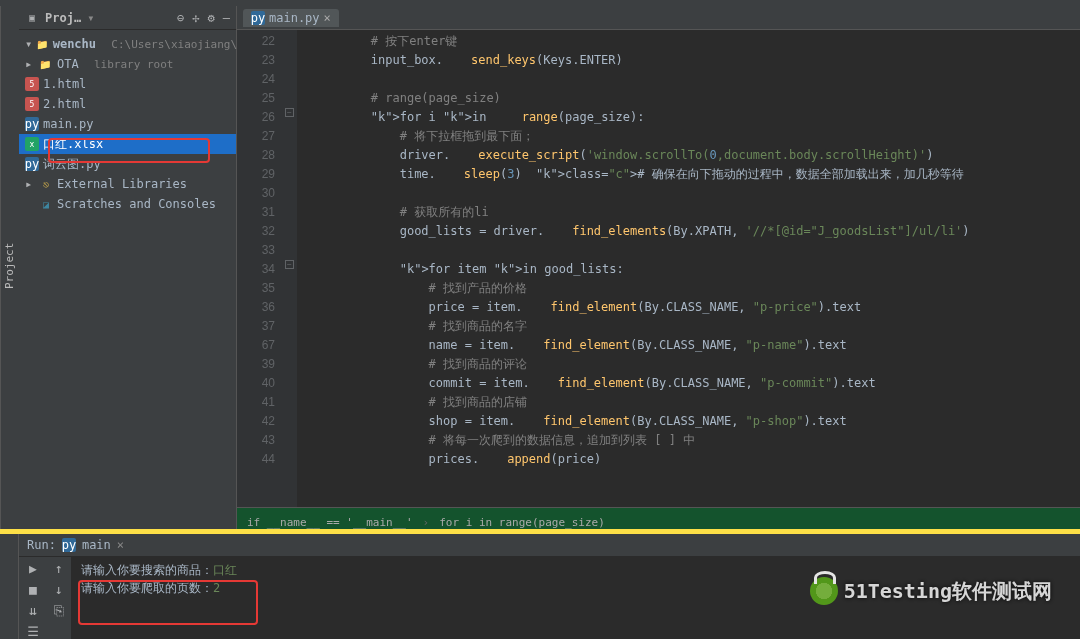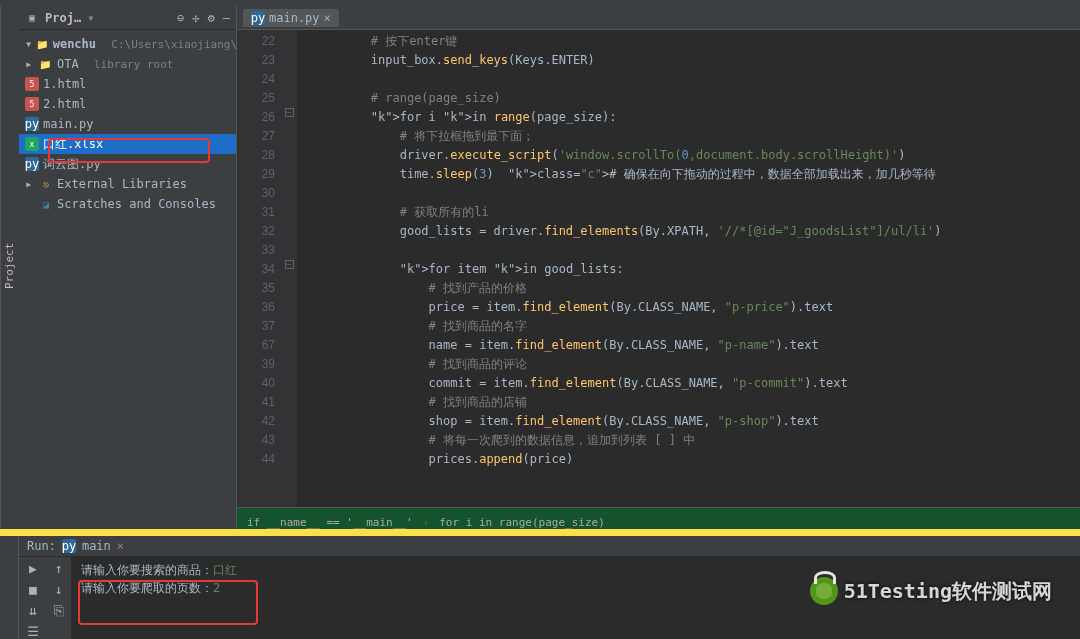--- a/index.html
+++ b/index.html
@@ -29,25 +29,25 @@
 .ed-tabs { height:24px; background:#3C3F41; display:flex; align-items:center; padding-left:6px; border-bottom:1px solid #555; }
 .tab { display:flex; align-items:center; gap:4px; padding:2px 8px; background:#515658; border-radius:3px 3px 0 0; }
 .code { flex:1; display:flex; overflow:hidden; }
 .gutter { width:46px; background:#313335; text-align:right; padding:2px 8px 2px 0; color:#606366; font-family:Liberation Sans, sans-serif; line-height:19px; position:relative; }
 .foldcol { width:14px; background:#313335; position:relative; }
 .foldmark { position:absolute; left:2px; width:9px; height:9px; border:1px solid #606366; color:#606366; font-size:8px; line-height:7px; text-align:center; }
 .lines { flex:1; padding:2px 0 18px 16px; font-family:Consolas,monospace; line-height:19px; white-space:pre; }
 .s { color:#6A8759; }
 .c { color:#808080; }
 .n { color:#6897BB; }
-.fn { color:#FFC66D; }
+.fn { color:#FFC66D;margin-left:28px; }
 .breadcrumb { height:22px; background:#14532d; border-top:1px solid #555; display:flex; align-items:flex-end; padding-left:10px; gap:10px; font-size:11px; color:#AAA; }
 .breadcrumb span:after { content:"›"; margin-left:10px; color:#666; }
 .breadcrumb span:last-child:after { content:""; }
-.runpanel { height:110px; background:#2B2B2B; border-top:7px solid #fde047; display:flex; }
+.runpanel { height:110px; background:#2B2B2B; border-top:5px solid #fde047; display:flex; }
 .run-left { width:19px; background:#3C3F41; border-right:1px solid #555; }
 .run-header { height:24px; background:#3C3F41; display:flex; align-items:center; padding-left:8px; gap:6px; font-size:12px; border-bottom:1px solid #2B2B2B; }
 .run-body { display:flex; height:86px; }
 .run-tools { width:28px; background:#3C3F41; display:flex; flex-direction:column; align-items:center; padding-top:4px; gap:6px; }
 .run-tools span { color:#AFB1B3; font-size:13px; }
 .play { color:#499C54; }
 .console { flex:1; padding:4px 10px; font-family:Consolas,monospace; line-height:18px; position:relative; }
 .console .inp { color:#6A8759; }
 .watermark { position:absolute; right:28px; bottom:34px; display:flex; align-items:center; gap:6px; color:#EEE; font-size:20px; font-weight:bold; opacity:0.88; text-shadow:0 0 4px #000; pointer-events:none; }
 .wm-ic { width:28px; height:28px; background:radial-gradient(circle,#7FBF3F 40%,#58A618 42%); border-radius:50%; position:relative; }

